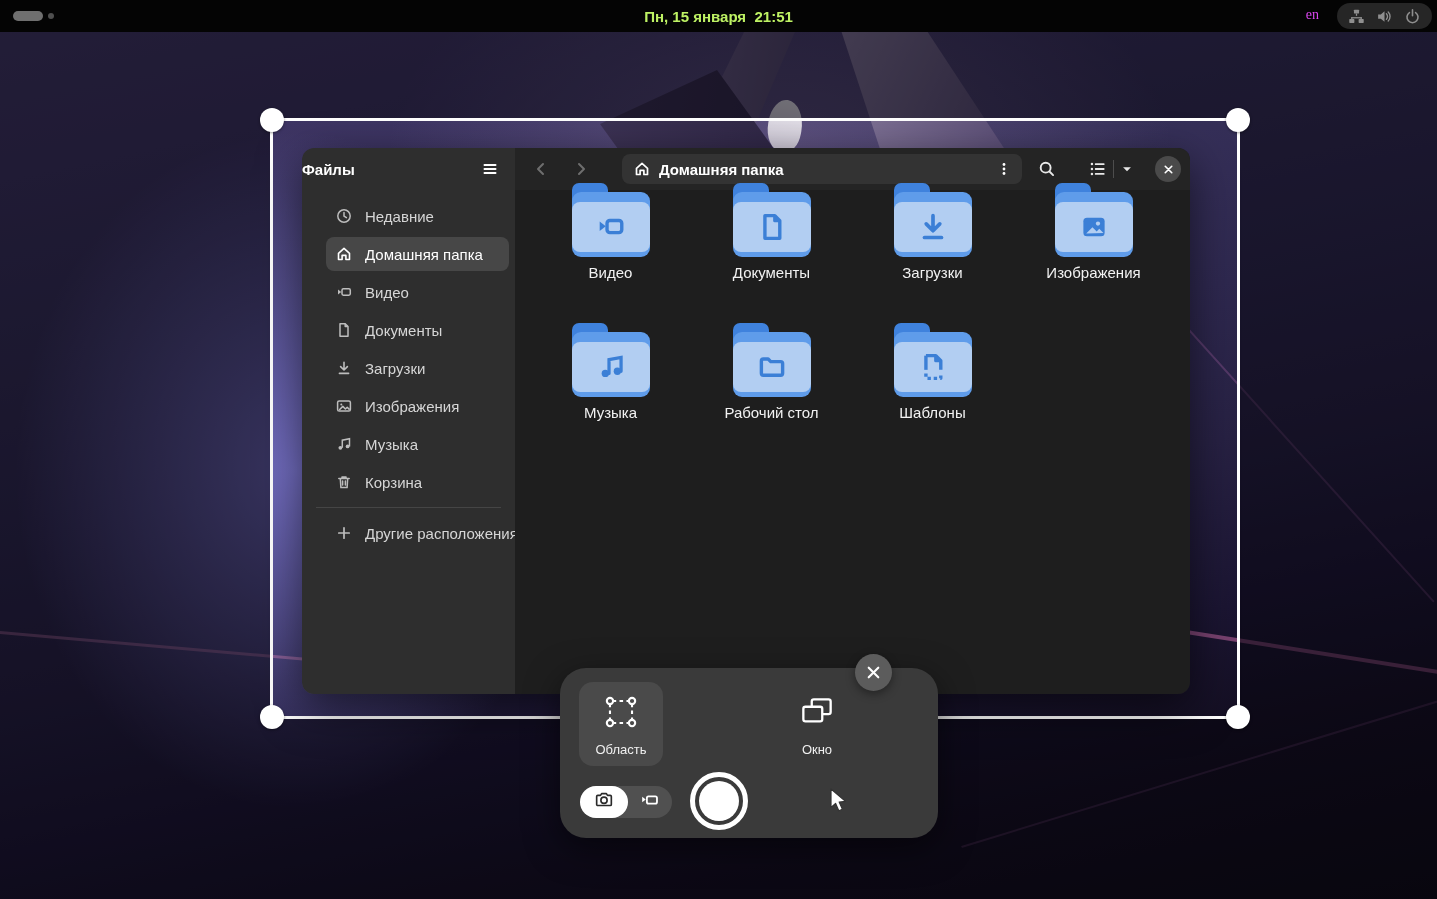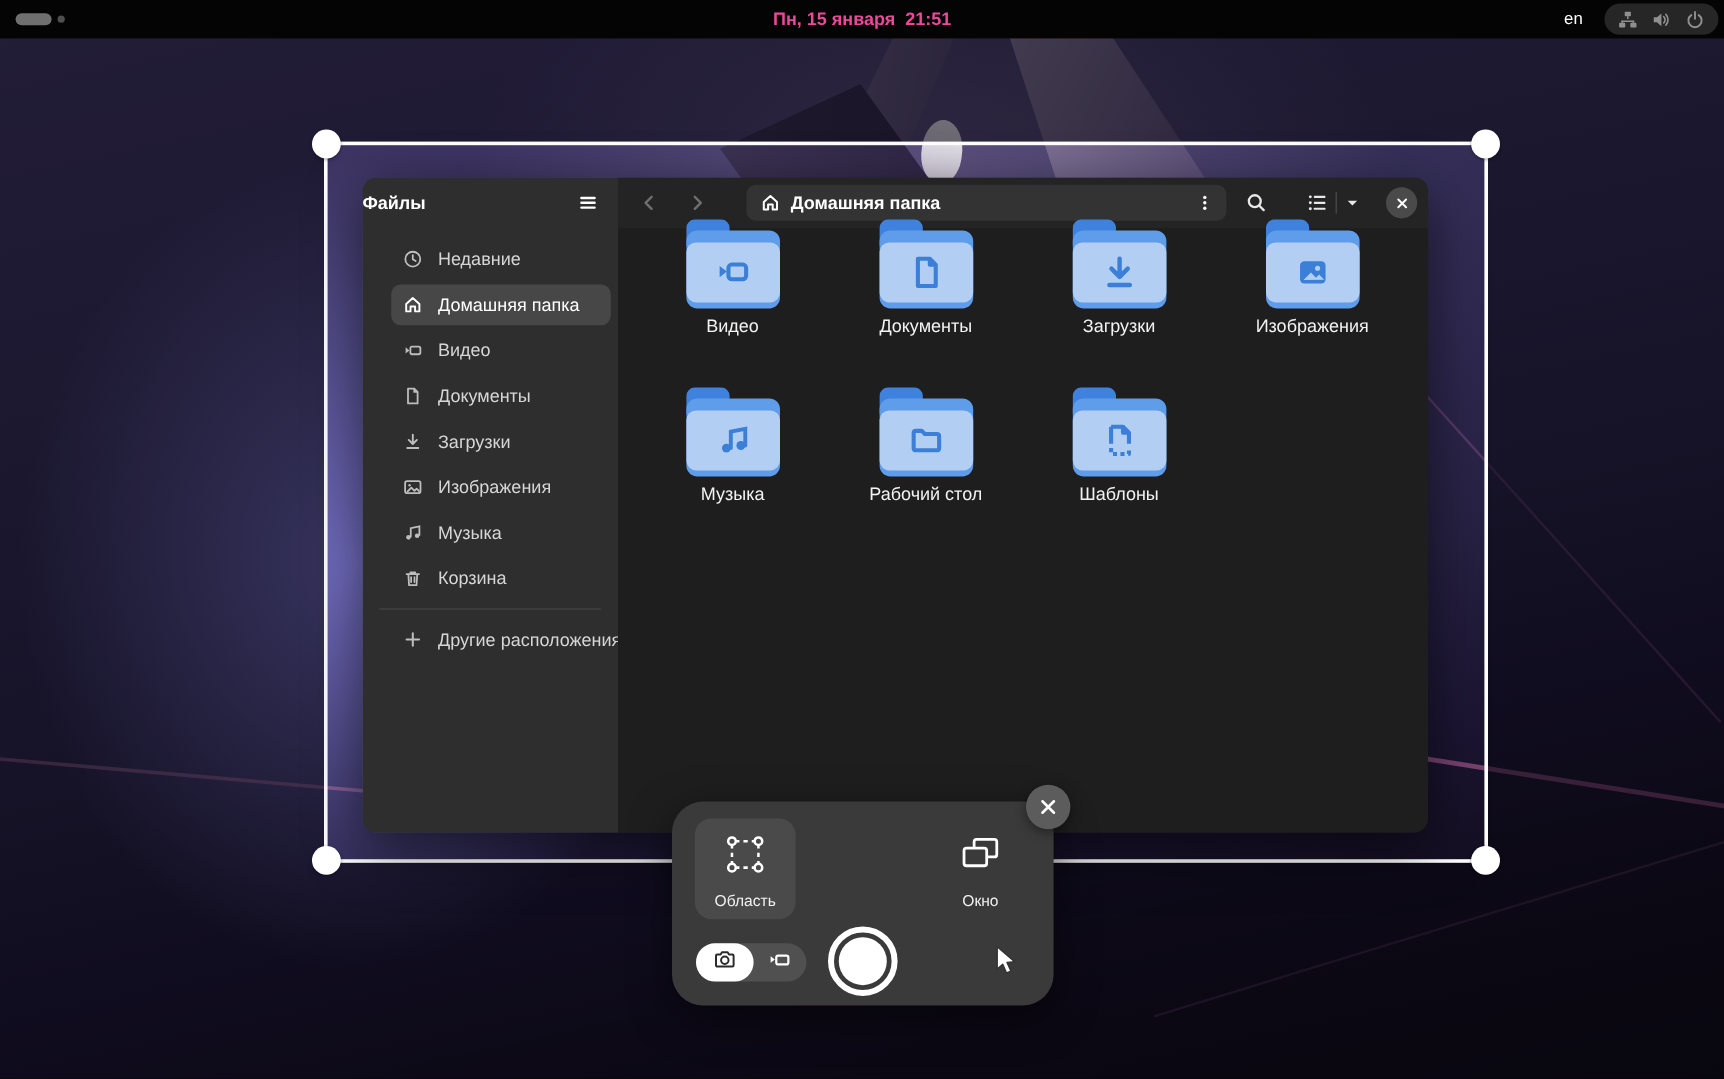--- a/index.html
+++ b/index.html
@@ -29,22 +29,22 @@
   .selection { position:absolute; left:270px; top:118px; width:970px; height:601px;
     border:3px solid #ffffff; z-index:2; box-shadow:0 0 0 2500px rgba(8,5,14,.55); }
   .handle { position:absolute; width:24px; height:24px; border-radius:50%; background:#ffffff; z-index:5;
     box-shadow:0 1px 3px rgba(0,0,0,.4); }
 
   
   .topbar { position:absolute; left:0; top:0; width:100%; height:32px; background:#040404; z-index:3;
     display:flex; align-items:center; }
   .ws-pill { position:absolute; left:13px; top:11px; width:30px; height:10px; border-radius:5px; background:#6f6f6f; }
   .ws-dot { position:absolute; left:48px; top:13px; width:6px; height:6px; border-radius:50%; background:#4f4f4f; }
-  .clock { position:absolute; left:0; right:0; text-align:center; color:#ec4899; font-size:15px; font-weight:700; white-space:pre; }
-  .kbd { position:absolute; right:118px; top:7px; color:#ffffff; font-size:14px; }
+  .clock { position:absolute; left:0; right:0; text-align:center; color:#bef264; font-size:15px; font-weight:700; white-space:pre; }
+  .kbd { position:absolute; right:118px; top:7px; color:#d946ef; font-size:14px;font-family:Liberation Serif, serif; }
   .tray { position:absolute; right:5px; top:3px; width:95px; height:26px; border-radius:13px; background:#262626;
     display:flex; align-items:center; justify-content:space-evenly; }
   .tray svg { display:block; }
 
   
   .files-window { position:absolute; left:302px; top:148px; width:888px; height:546px; z-index:4;
     border-radius:12px; box-shadow:0 14px 44px rgba(0,0,0,.55); overflow:hidden; display:flex; }
   .sidebar { width:213px; background:#2e2e2e; position:relative; flex:none; }
   .sb-header { height:42px; display:flex; align-items:center; justify-content:flex-start; position:relative; }
   .sb-title { color:#ffffff; font-size:15px; font-weight:700; }
@@ -76,21 +76,21 @@
   .cell { width:161px; height:140px; display:flex; flex-direction:column; align-items:center; }
   .folder { position:relative; width:78px; height:74px; margin-top:2px; }
   .f-tab  { position:absolute; left:0; top:0; width:36px; height:22px; background:#3f82dd; border-radius:7px 7px 0 0; }
   .f-back { position:absolute; left:0; top:9px; right:0; bottom:0; background:#5f9cea; border-radius:9px; }
   .f-body { position:absolute; left:0; top:19px; right:0; bottom:5px; background:#b2cef2; border-radius:8px;
     display:flex; align-items:center; justify-content:center; }
   .f-body svg { display:block; }
   .f-label { margin-top:7px; color:#f2f2f2; font-size:15px; white-space:nowrap; }
 
   
-  .shot-panel { position:absolute; left:560px; top:668px; width:318px; height:170px; background:#3a3a3a;
+  .shot-panel { position:absolute; left:560px; top:668px; width:378px; height:170px; background:#3a3a3a;
     border-radius:26px; z-index:6; box-shadow:0 10px 34px rgba(0,0,0,.5); }
   .mode-btn { position:absolute; top:14px; width:84px; height:84px; border-radius:14px; display:flex; flex-direction:column;
     align-items:center; justify-content:center; color:#ffffff; }
   .mode-btn.selected { background:#4a4a4a; }
   .mode-area { left:19px; } .mode-screen { left:120px; width:80px; } .mode-window { left:217px; width:80px; }
   .mode-label { font-size:13px; margin-top:5px; color:#f0f0f0; }
   .type-toggle { position:absolute; left:20px; top:118px; width:92px; height:32px; border-radius:16px; background:#505050; display:flex; align-items:center; }
   .seg-photo { width:48px; height:32px; border-radius:16px; background:#ffffff; display:flex; align-items:center; justify-content:center; color:#2a2a2a; }
   .seg-video { flex:1; display:flex; align-items:center; justify-content:center; color:#ffffff; }
   .capture-btn { position:absolute; left:130px; top:104px; width:58px; height:58px; border-radius:50%; border:5px solid #ffffff; }

